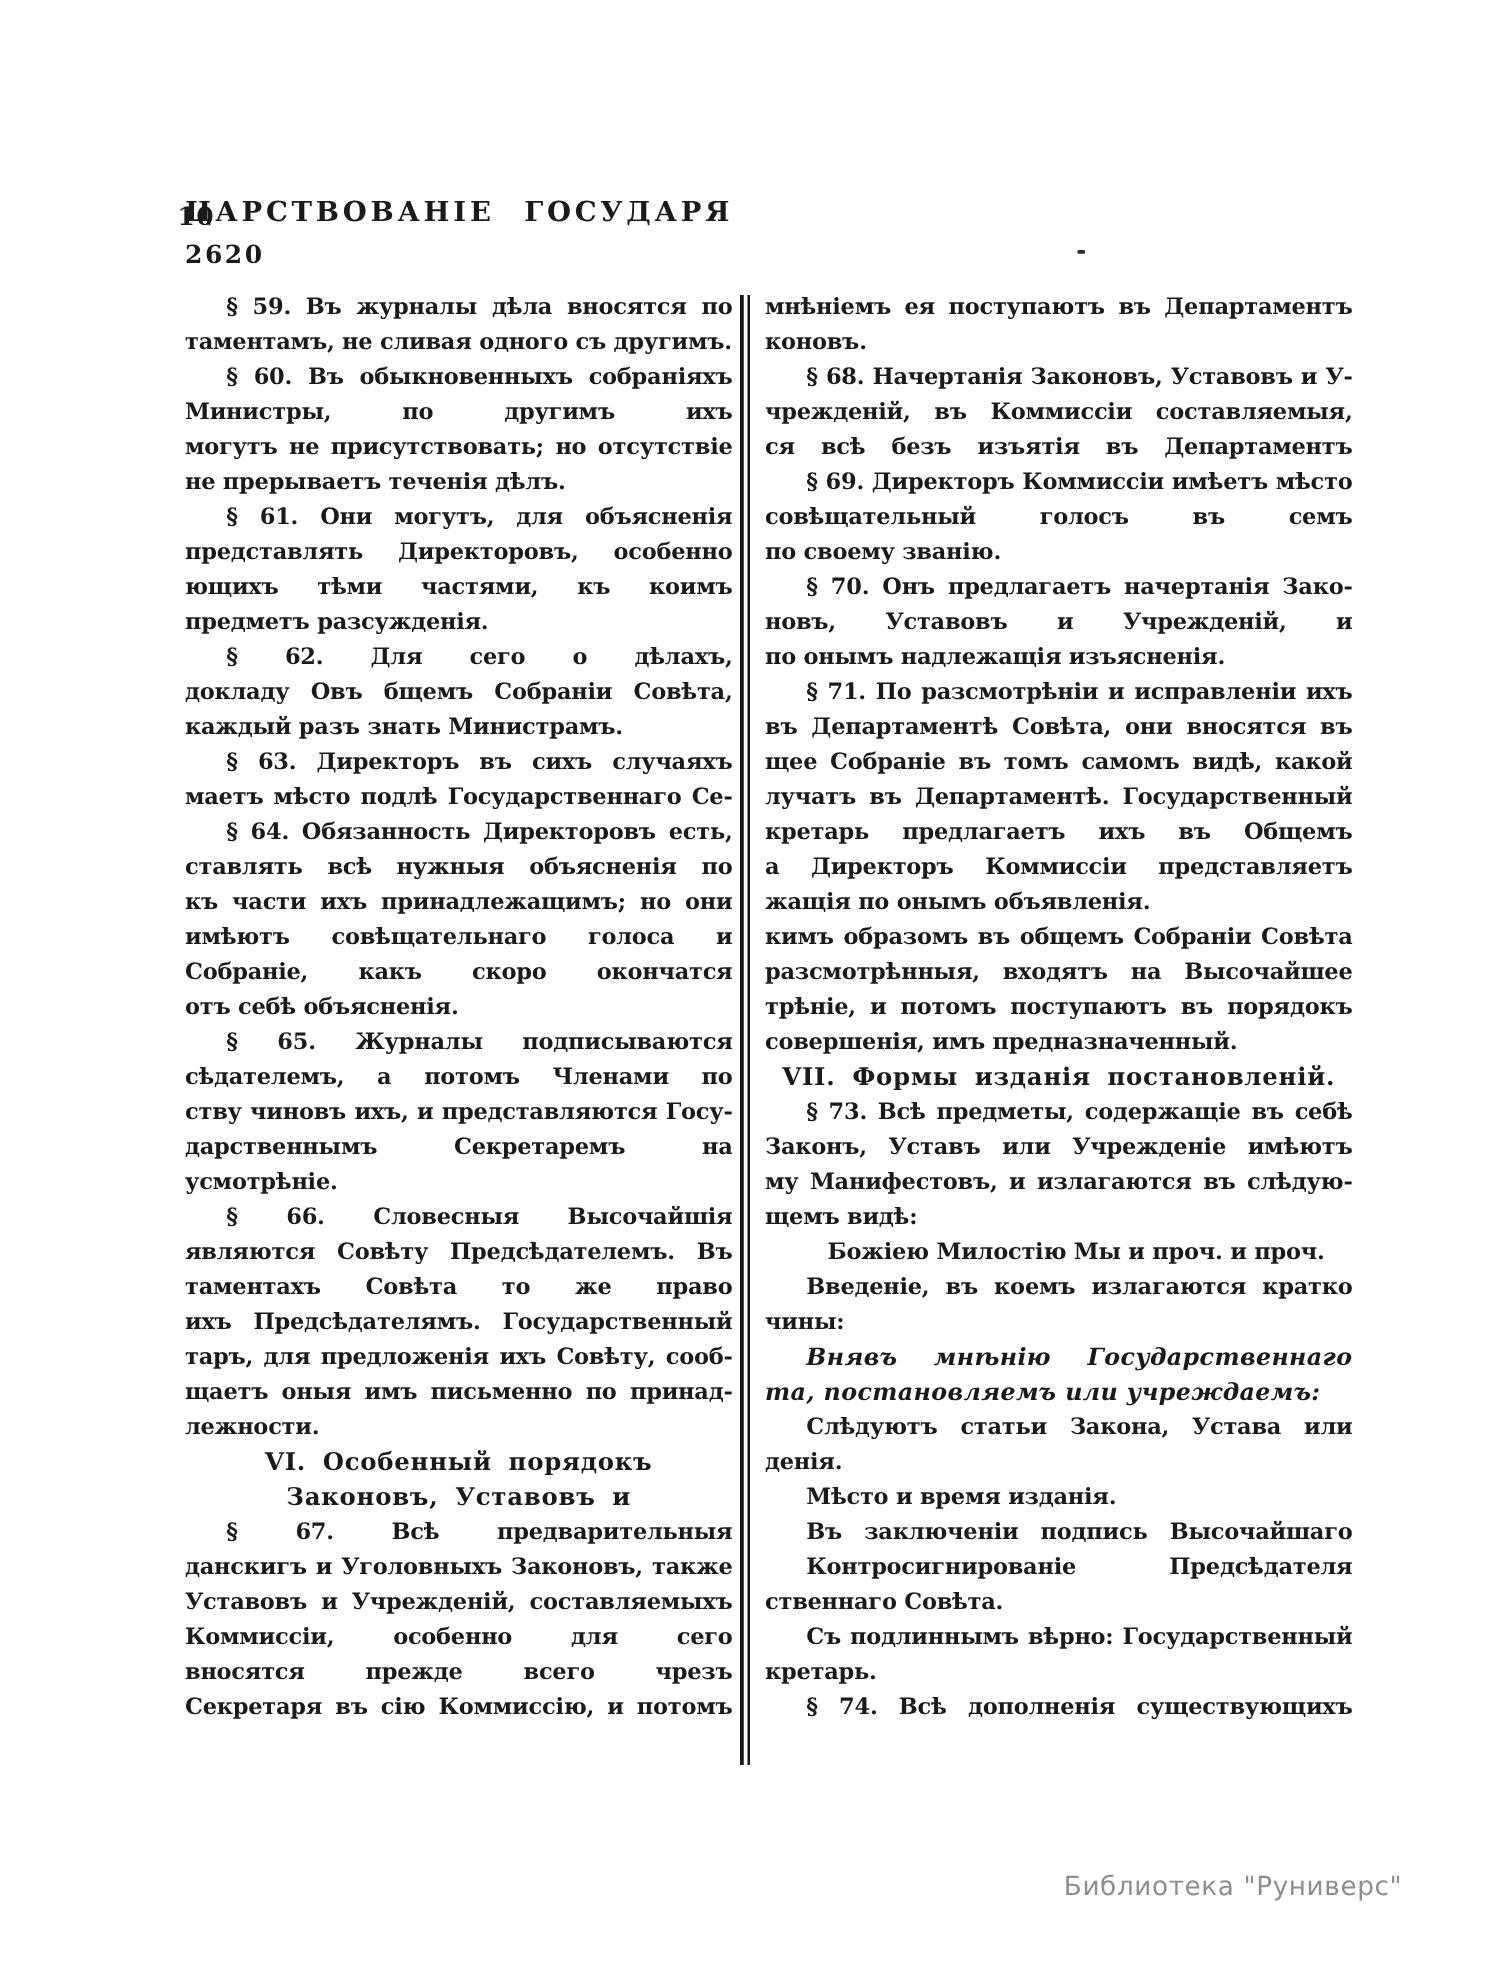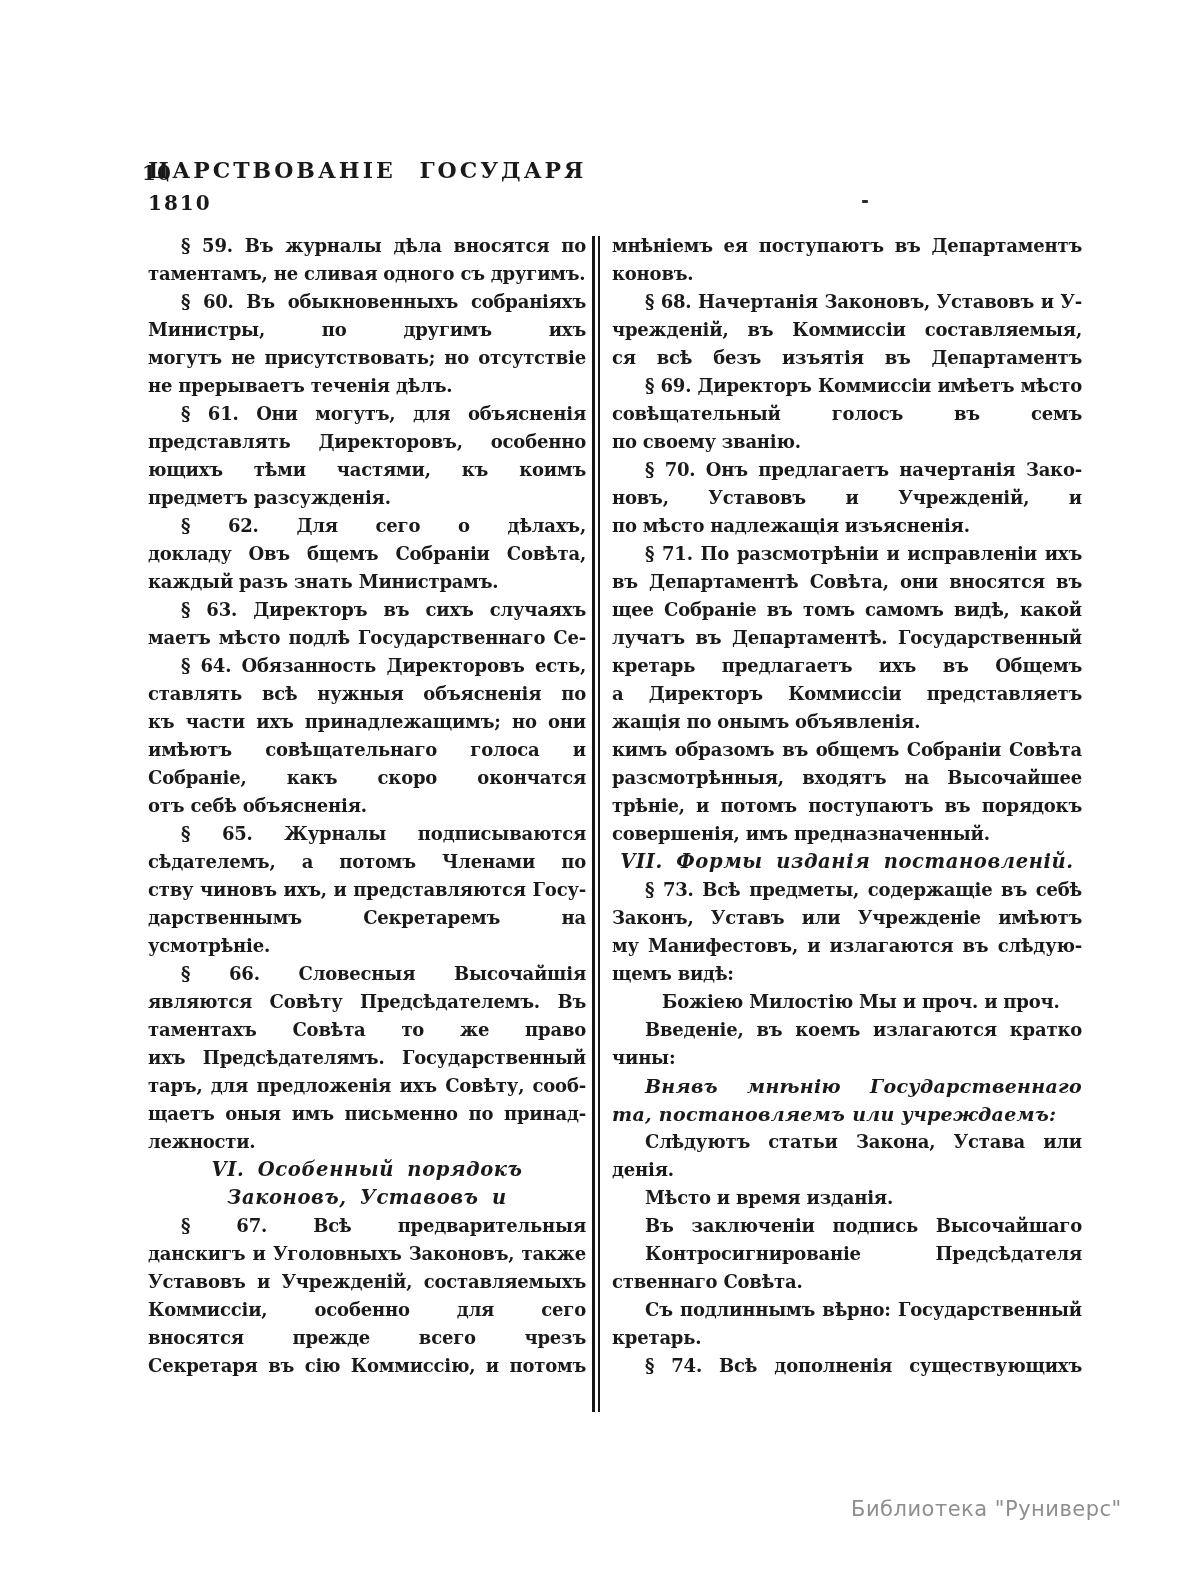--- a/index.html
+++ b/index.html
@@ -25,41 +25,41 @@
     border-left:3px solid #161616;border-right:2px solid #161616;
   }
 
   .ln{
     height:28px;line-height:28px;overflow:hidden;
     text-align:justify;text-align-last:justify;letter-spacing:-0.2px;
   }
   .ln.end{text-align-last:left;}
   .ln.ind{text-indent:33px;}
   .para.heading .ln{
-    text-align:center;text-align-last:center;font-style:italic;
+    text-align:center;text-align-last:center;
     font-size:19.5px;font-weight:600;letter-spacing:0.6px;word-spacing:6px;
   }
   .para.italic .ln{font-style:italic;font-size:19px;letter-spacing:0.3px;font-weight:600;}
   .para.inset .ln{text-indent:50px;}
 
   .watermark{
     position:absolute;left:851px;top:1497px;
     font-family:"DejaVu Sans", sans-serif;font-size:21px;color:#8e8e8e;
     letter-spacing:0.5px;white-space:nowrap;
   }
 </style>
 </head>
 <body>
 
 <div class="page">
   <div class="pgnum">10</div>
 
   <div class="header">
     <div class="title">ЦАРСТВОВАНІЕ ГОСУДАРЯ</div>
-    <div class="year">1810</div>
+    <div class="year">2620</div>
   </div>
 
   <div class="speck"></div>
 
   <div class="col col-left" id="col-left">
       <div class="para body">
         <div class="ln ind">§ 59. Въ журналы дѣла вносятся по Депар-</div>
         <div class="ln end">таментамъ, не сливая одного съ другимъ.</div>
       </div>
       <div class="para body">
@@ -132,21 +132,21 @@
         <div class="ln end">ся всѣ безъ изъятія въ Департаментъ Законовъ.</div>
       </div>
       <div class="para body">
         <div class="ln ind">§ 69. Директоръ Коммиссіи имѣетъ мѣсто и</div>
         <div class="ln">совѣщательный голосъ въ семъ Департаментѣ</div>
         <div class="ln end">по своему званію.</div>
       </div>
       <div class="para body">
         <div class="ln ind">§ 70. Онъ предлагаетъ начертанія Зако-</div>
         <div class="ln">новъ, Уставовъ и Учрежденій, и представляетъ</div>
-        <div class="ln end">по мѣсто надлежащія изъясненія.</div>
+        <div class="ln end">по онымъ надлежащія изъясненія.</div>
       </div>
       <div class="para body">
         <div class="ln ind">§ 71. По разсмотрѣніи и исправленіи ихъ</div>
         <div class="ln">въ Департаментѣ Совѣта, они вносятся въ Об-</div>
         <div class="ln">щее Собраніе въ томъ самомъ видѣ, какой по-</div>
         <div class="ln">лучатъ въ Департаментѣ. Государственный Се-</div>
         <div class="ln">кретарь предлагаетъ ихъ въ Общемъ Собраніи,</div>
         <div class="ln">а Директоръ Коммиссіи представляетъ надле-</div>
         <div class="ln end">жащія по онымъ объявленія.</div>
       </div>

